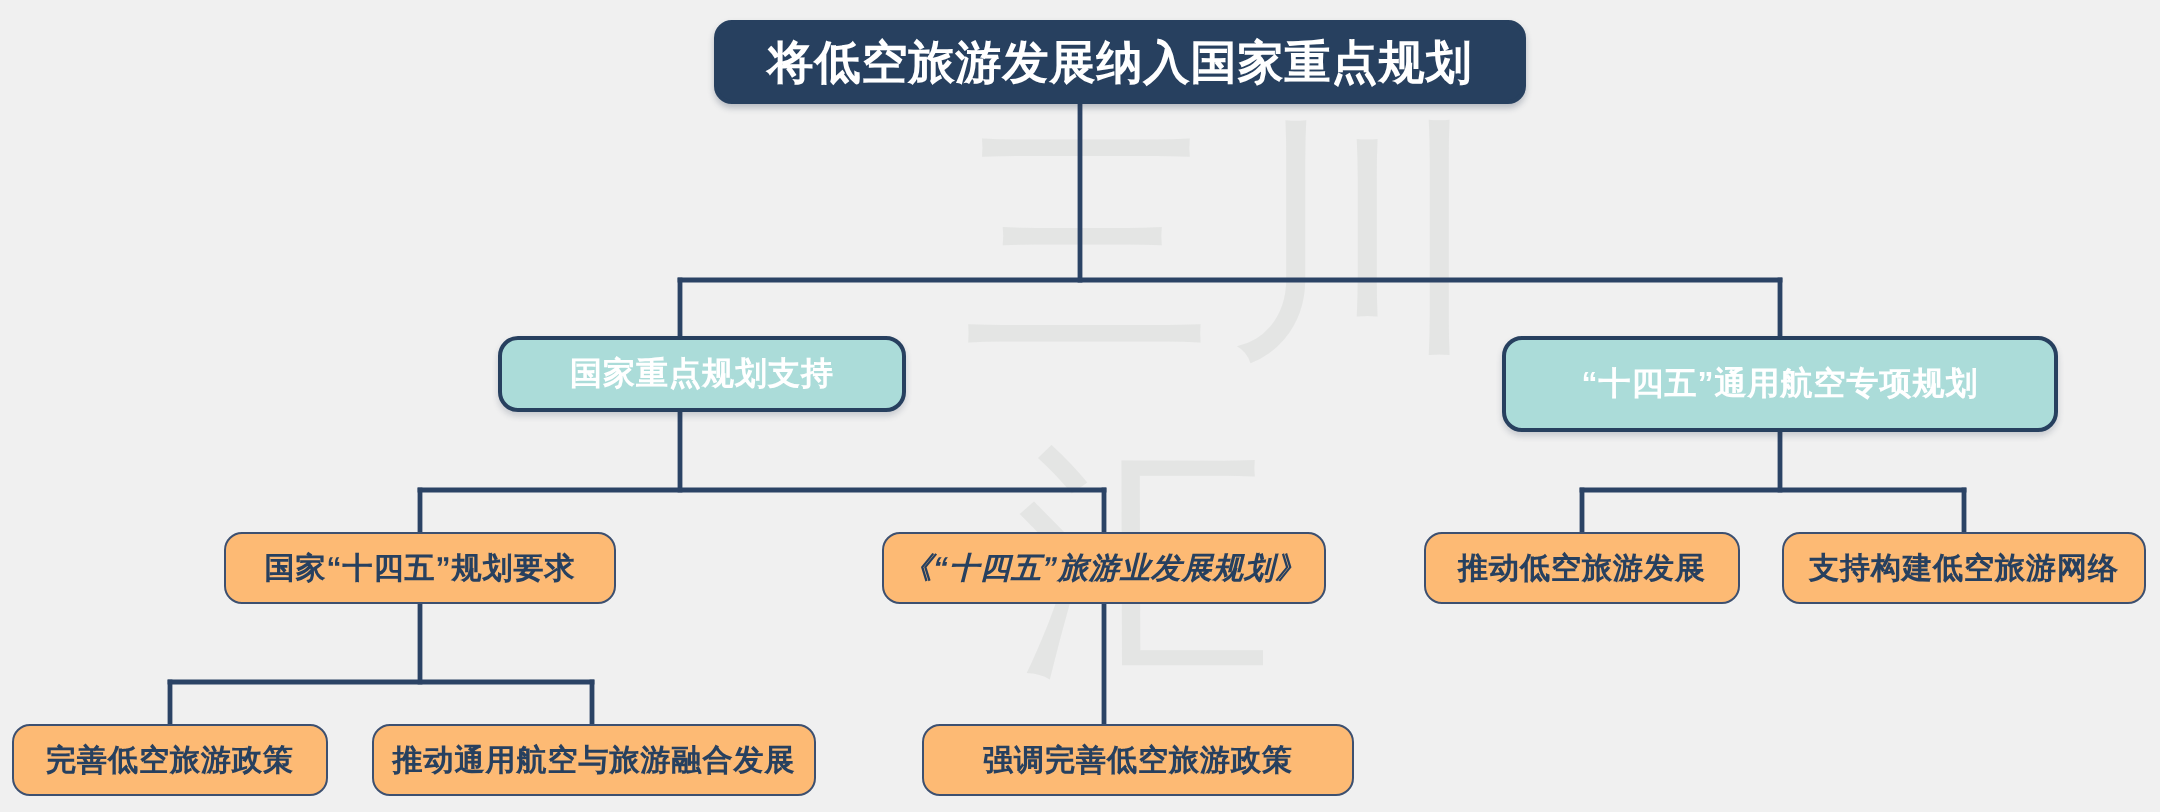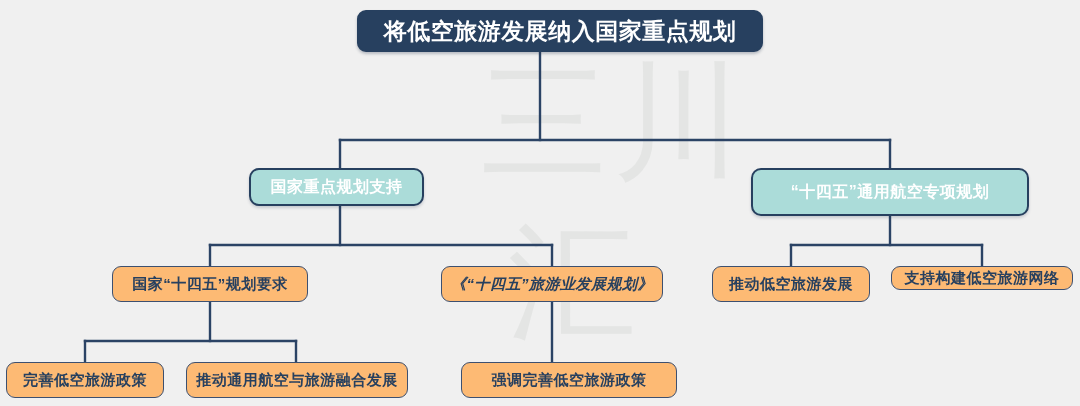--- a/index.html
+++ b/index.html
@@ -120,41 +120,41 @@
       <path d="M296 341 L296 362"></path>
 
       <path d="M552 302 L552 362"></path>
     </g>
   </svg>
 
   <div class="node root" style="left:337px; top:10px; width:406px; height:42px;">
     <span>将低空旅游发展纳入国家重点规划</span>
   </div>
 
-  <div class="node level2" style="left:249px; top:168px; width:175px; height:38px;">
+  <div class="node level2" style="left:249px; top:168px; width:204px; height:38px;">
     <span>国家重点规划支持</span>
   </div>
 
   <div class="node level2" style="left:751px; top:168px; width:278px; height:48px;">
     <span>“十四五”通用航空专项规划</span>
   </div>
 
   <div class="node level3" style="left:112px; top:266px; width:196px; height:36px;">
     <span>国家“十四五”规划要求</span>
   </div>
 
   <div class="node level3" style="left:441px; top:266px; width:222px; height:36px;font-style:italic;">
     <span>《“十四五”旅游业发展规划》</span>
   </div>
 
   <div class="node level3" style="left:712px; top:266px; width:158px; height:36px;">
     <span>推动低空旅游发展</span>
   </div>
 
-  <div class="node level3" style="left:891px; top:266px; width:182px; height:24px;">
+  <div class="node level3" style="left:891px; top:266px; width:182px; height:36px;">
     <span>支持构建低空旅游网络</span>
   </div>
 
   <div class="node level4" style="left:6px; top:362px; width:158px; height:36px;">
     <span>完善低空旅游政策</span>
   </div>
 
   <div class="node level4" style="left:186px; top:362px; width:222px; height:36px;">
     <span>推动通用航空与旅游融合发展</span>
   </div>

